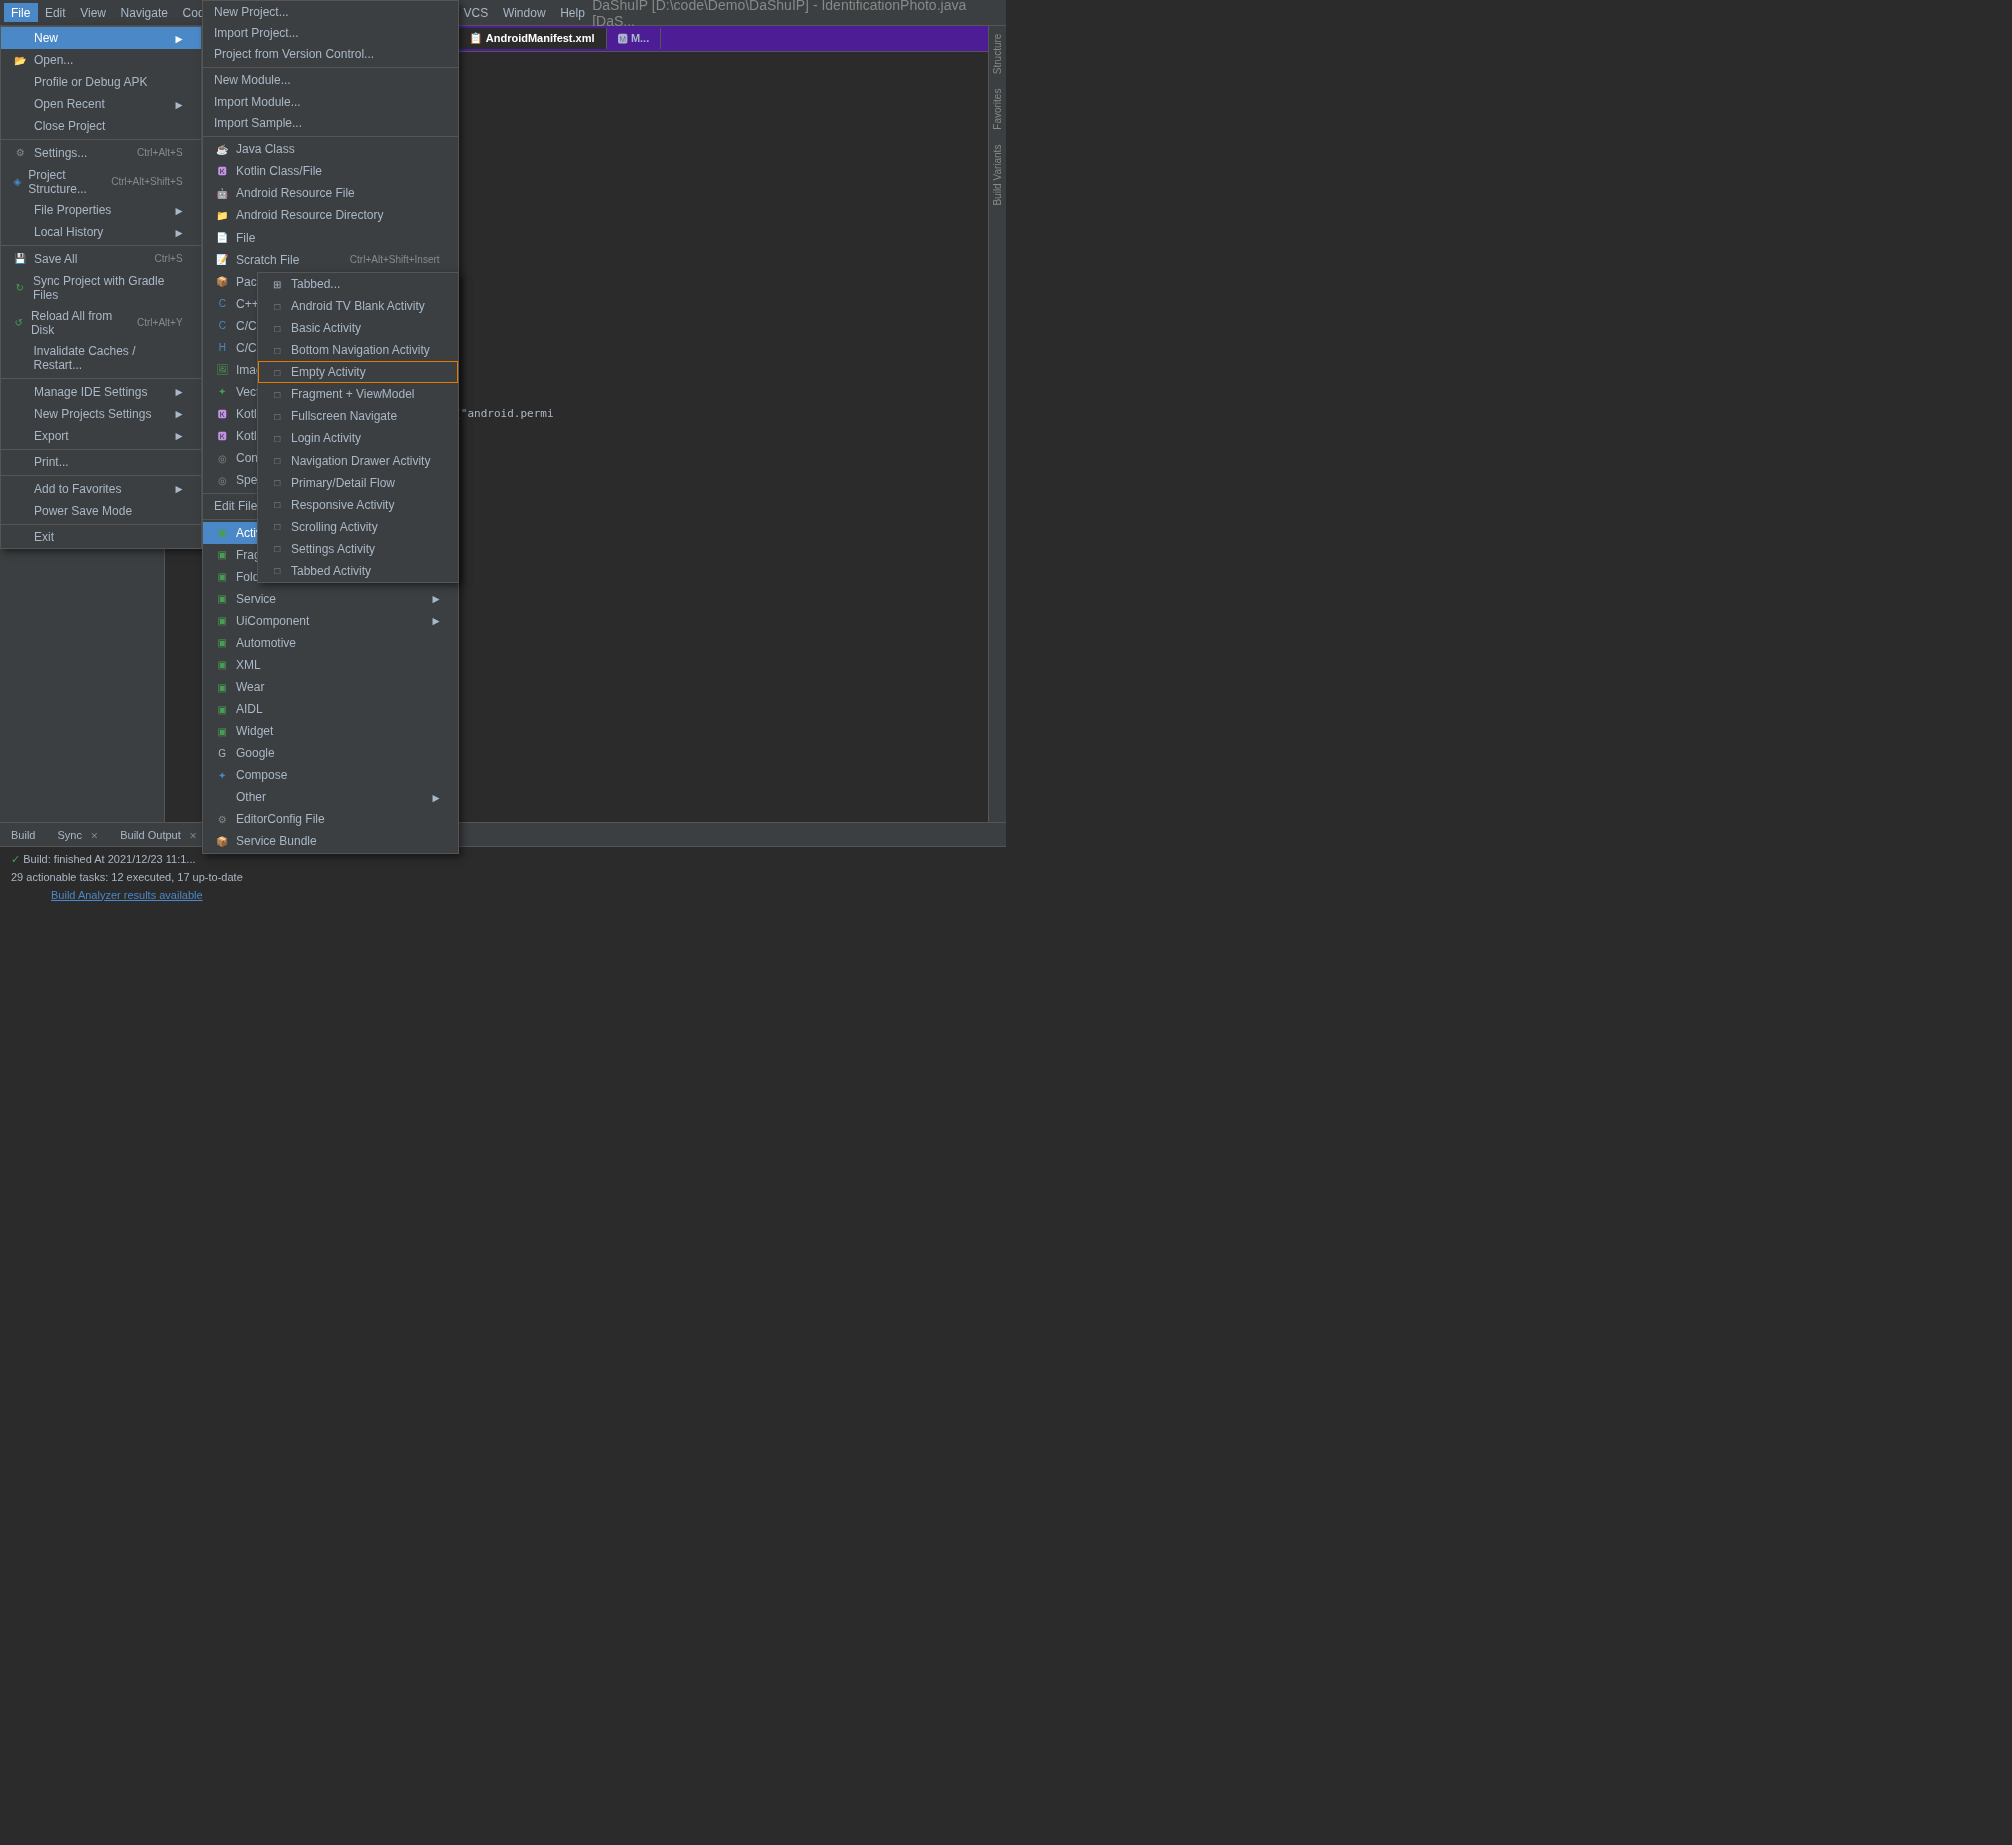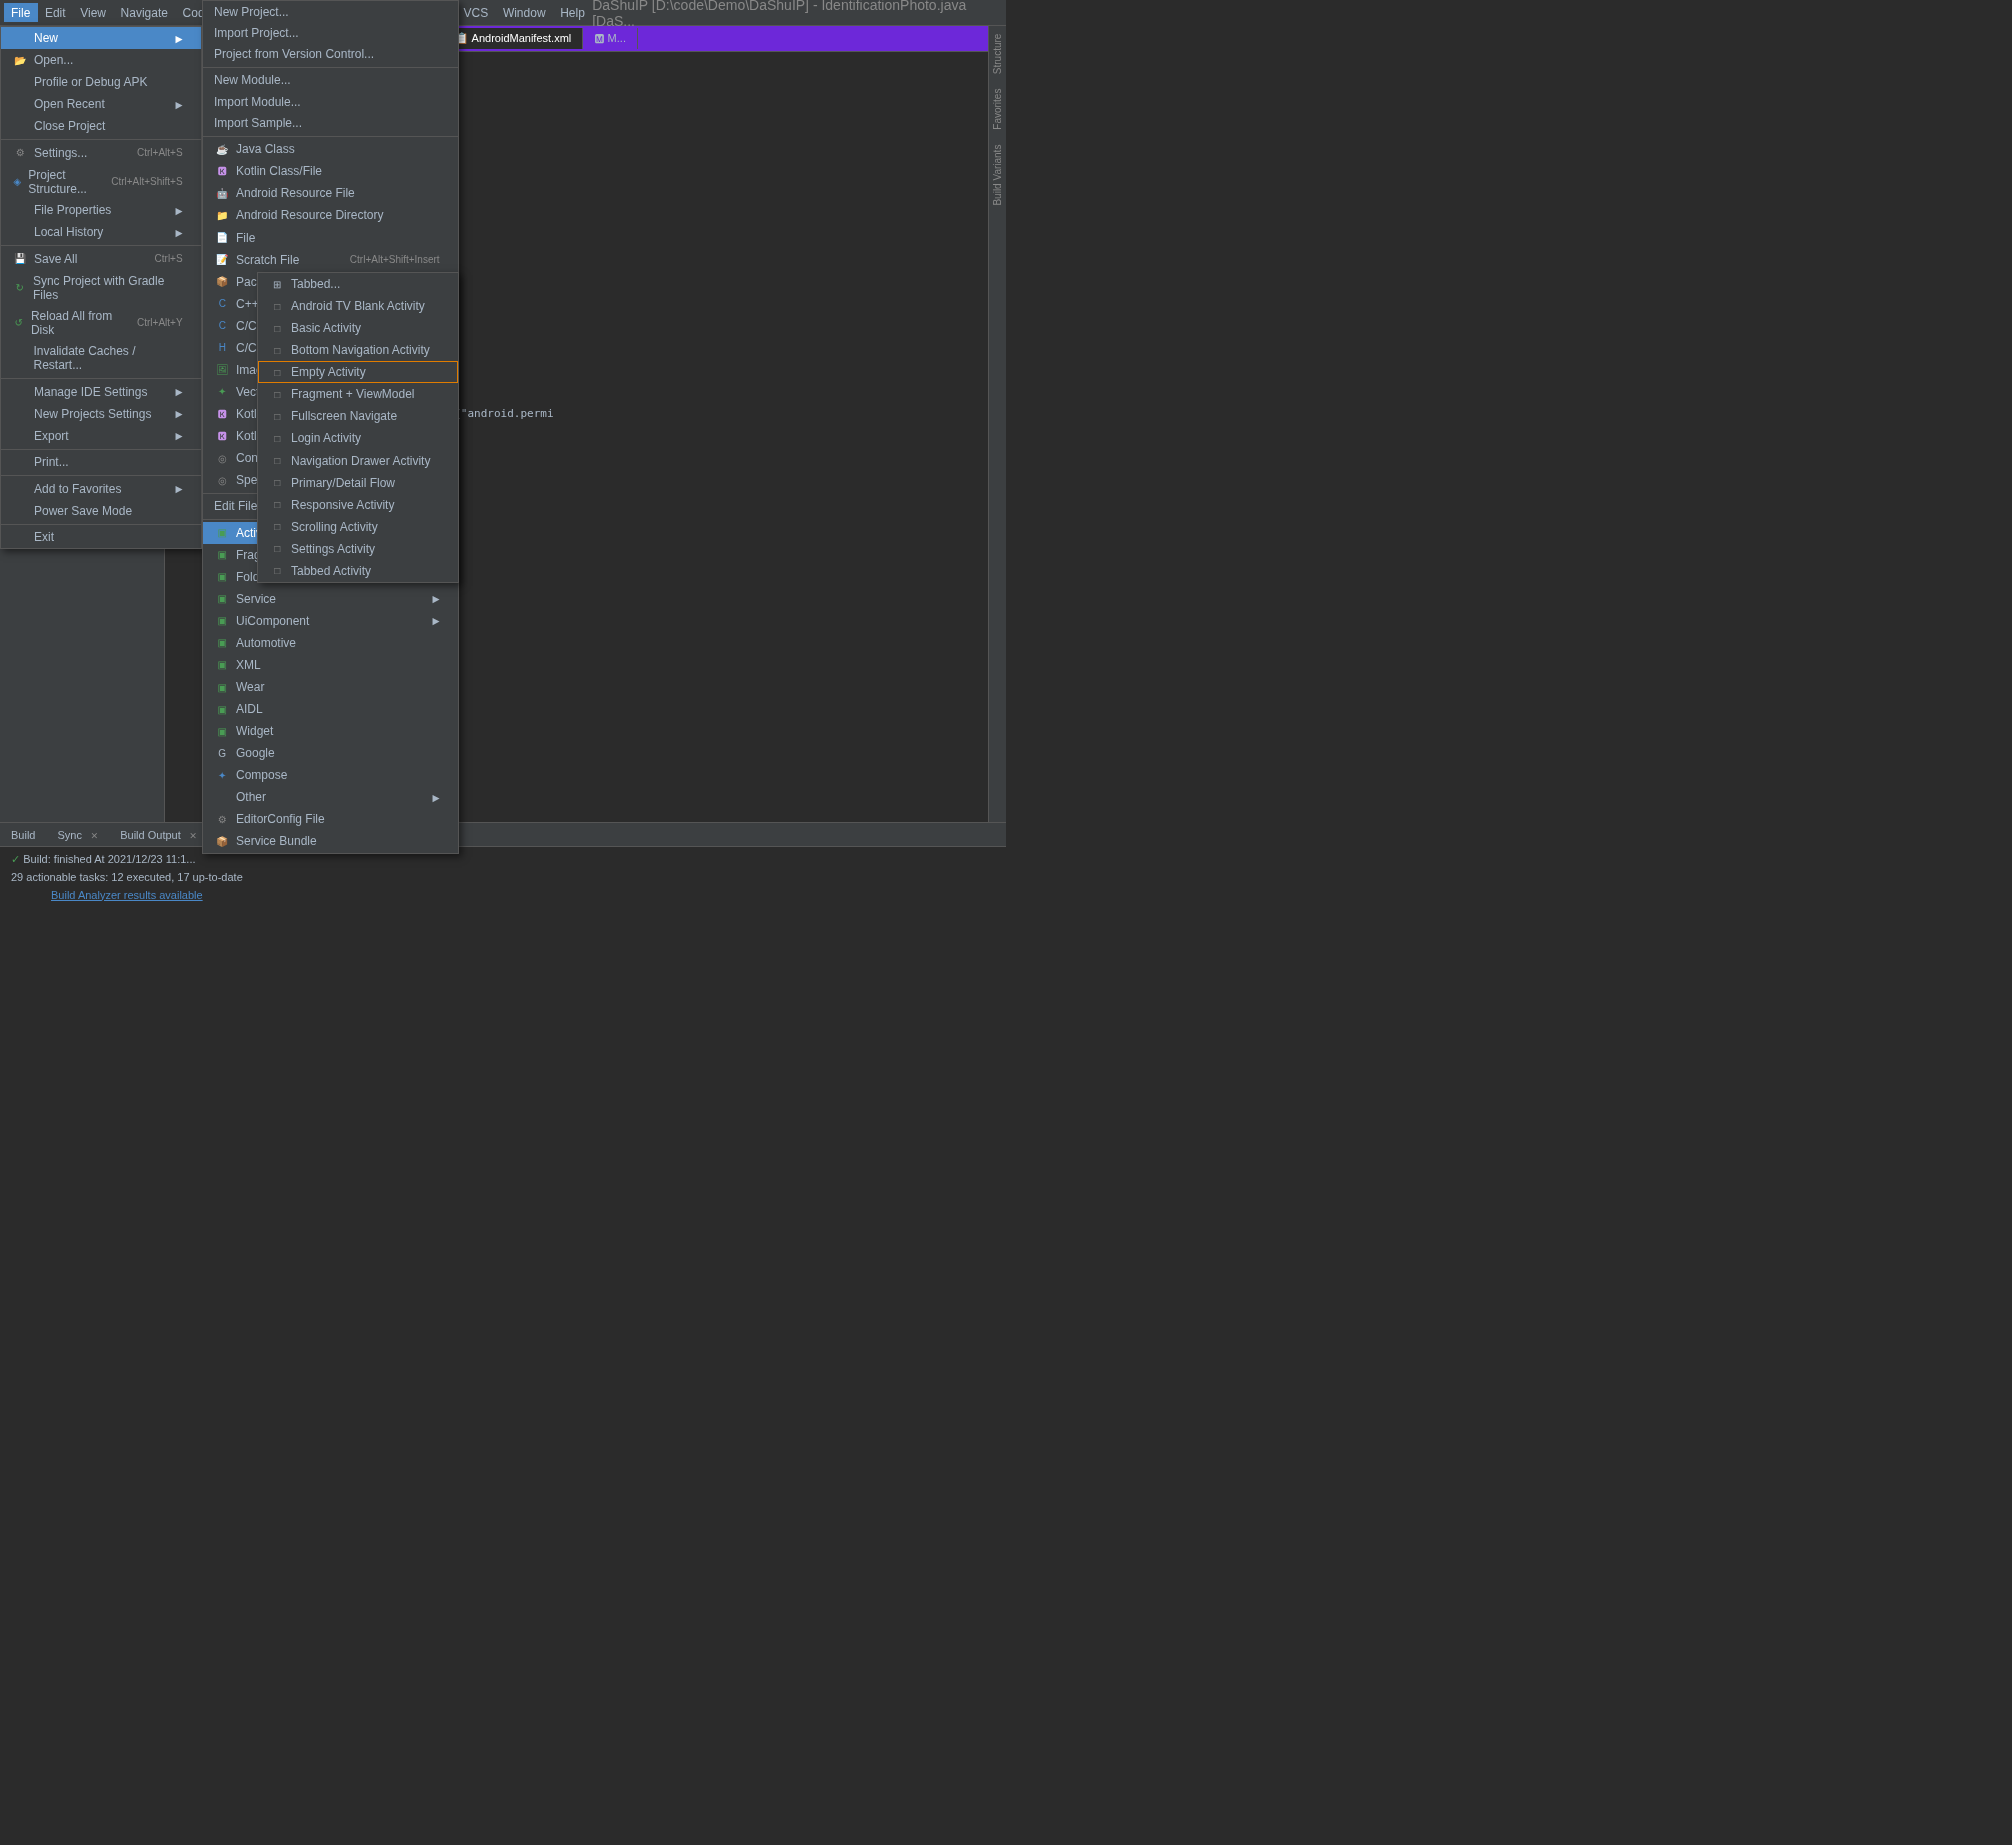--- a/index.html
+++ b/index.html
@@ -67,24 +67,25 @@
 
     
     .editor-area {
       flex: 1;
       background: #2b2b2b;
       overflow: hidden;
       position: relative;
     }
     .editor-tabs {
       display: flex;
-      background: #6d28d9;
+      background: #4c1d95;
       height: 26px;
       align-items: center;
       border-bottom: 0.9px solid #555;
+      font-weight: bold;
     }
     .editor-tab {
       padding: 3.7px 11px;
       font-size: 11px;
       color: #a9b7c6;
       cursor: pointer;
       border-right: 0.9px solid #555;
       white-space: nowrap;
     }
     .editor-tab.active { background: #2b2b2b; color: #fff; }

